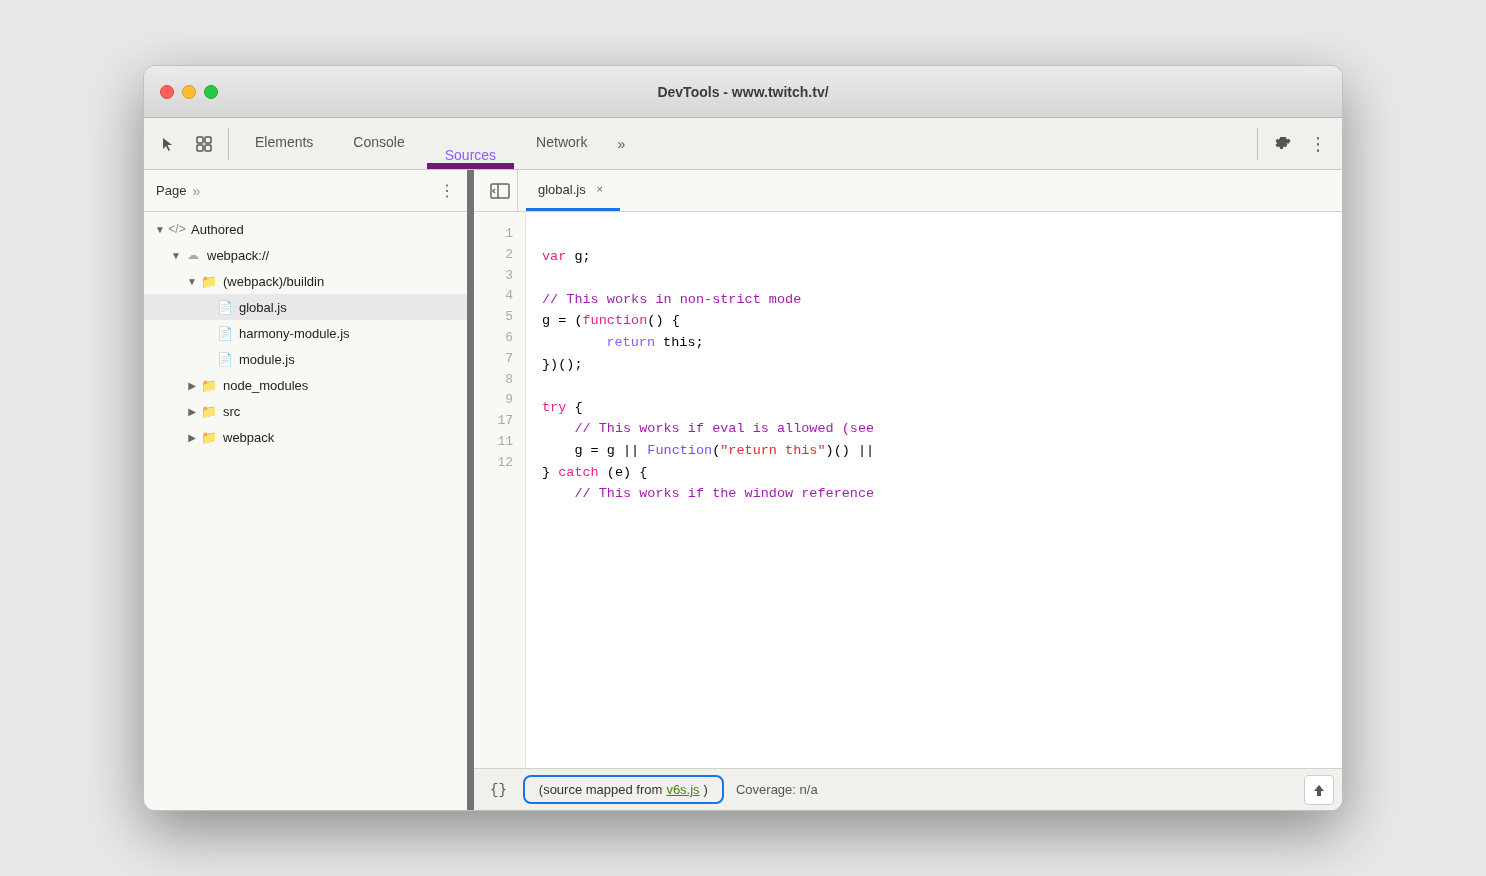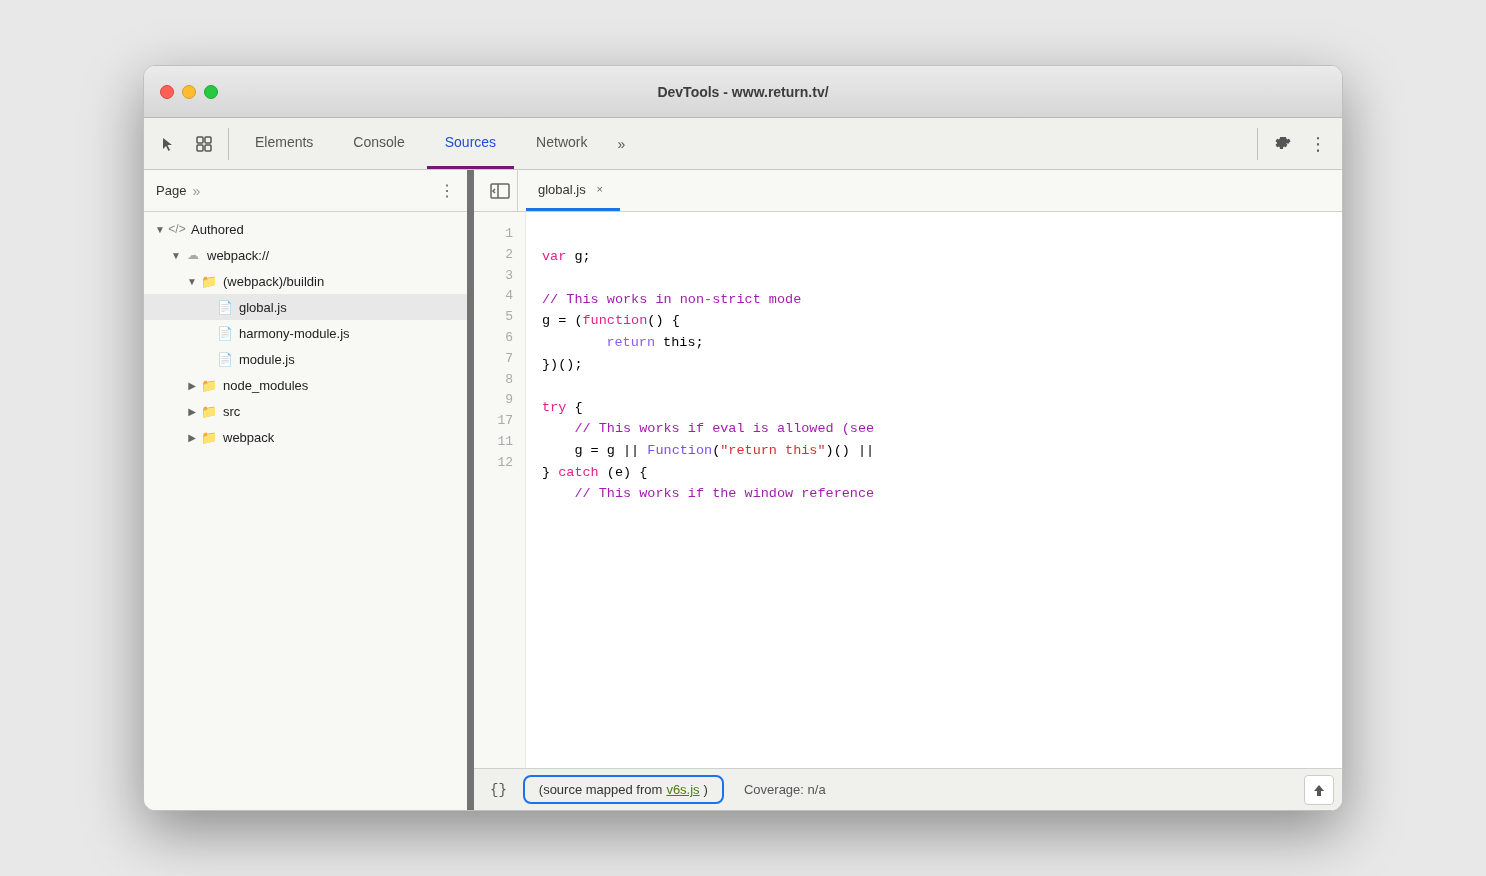--- a/index.html
+++ b/index.html
@@ -109,23 +109,24 @@
       font-size: 14px;
       color: #555;
       cursor: pointer;
       position: relative;
       height: 100%;
       border-bottom: 3px solid transparent;
       font-weight: 400;
     }
 
     .toolbar-tab.active {
-      color: #1d4ed8;
-      border-bottom: 3px solid #701a75;
+      color: #8b5cf6;
+      border-bottom: 6px solid #701a75;
       font-weight: 500;
+      align-items: flex-end;
     }
 
     .toolbar-more {
       padding: 0 8px;
       display: flex;
       align-items: center;
       font-size: 14px;
       color: #555;
       cursor: pointer;
     }
@@ -360,21 +361,21 @@
 
     .source-map-link {
       color: #4d7c0f;
       text-decoration: underline;
       cursor: pointer;
     }
 
     .coverage-text {
       font-size: 13px;
       color: #555;
-      margin-left: 12px;
+      margin-left: 4px;
     }
 
     .status-bar-right {
       margin-left: auto;
       display: flex;
       align-items: center;
     }
 
     .status-upload-btn {
       width: 30px;
@@ -399,21 +400,21 @@
 <body>
 
 <div class="window">
 
   <div class="title-bar">
     <div class="traffic-lights">
       <div class="traffic-light close"></div>
       <div class="traffic-light minimize"></div>
       <div class="traffic-light maximize"></div>
     </div>
-    <span class="title-bar-title">DevTools - www.return.tv/</span>
+    <span class="title-bar-title">DevTools - www.twitch.tv/</span>
   </div>
 
   <div class="toolbar">
     <div class="toolbar-left">
       <button class="toolbar-icon-btn">
         <svg width="18" height="18" viewBox="0 0 18 18" fill="none" stroke="#555" stroke-width="1.5">
           <path d="M4 3 L4 14 L7 11 L9.5 16 L11 15 L8.5 10 L13 10 Z" fill="#555" stroke="none"></path>
         </svg>
       </button>
       <button class="toolbar-icon-btn">

